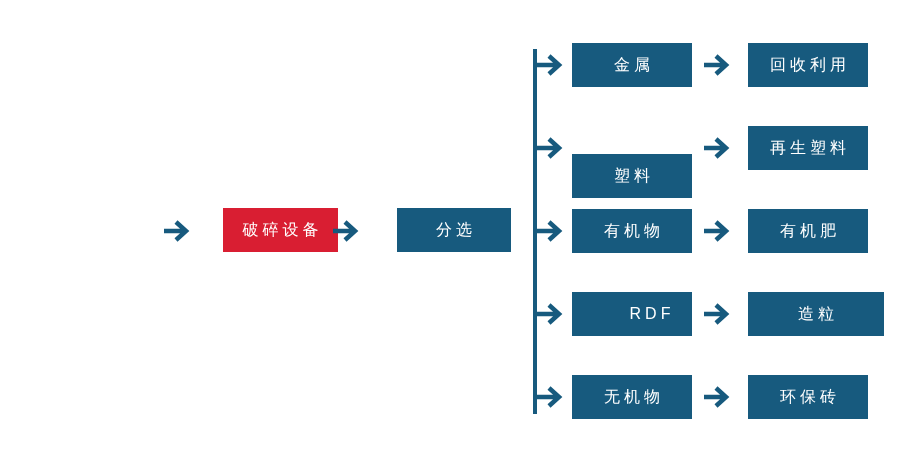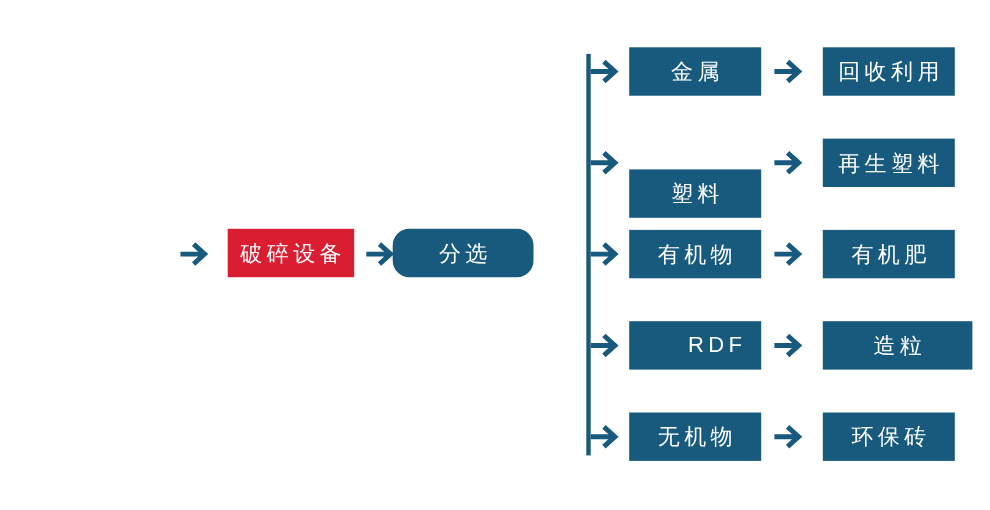--- a/index.html
+++ b/index.html
@@ -16,29 +16,30 @@
     overflow: hidden;
   }
   .node {
     position: absolute;
     height: 44px;
     background: var(--blue, #175A7E);
     color: var(--text, #ffffff);
     display: flex;
     align-items: center;
     justify-content: center;
-    font-size: 20px;
+    font-size: 16px;
     font-weight: 500;
     letter-spacing: 4px;
     padding-left: 4px;           
     box-sizing: border-box;
     white-space: nowrap;
   }
   .node--red {
     background: var(--red, #D91E32);
+    margin-left: 16px;
   }
   .arrow {
     position: absolute;
     color: var(--blue, #175A7E);
   }
   .vline {
     position: absolute;
     background: var(--blue, #175A7E);
   }
 </style>
@@ -51,21 +52,21 @@
   <svg class="arrow" style="left:163px; top:219px;" width="32" height="24" viewBox="0 0 32 24">
     <path d="M1 12 H21 M13 3 L23 12 L13 21" stroke="currentColor" stroke-width="4.5" fill="none"></path>
   </svg>
 
   <div class="node node--red" style="left:207px; top:208px; width:115px;">破碎设备</div>
 
   <svg class="arrow" style="left:332px; top:219px;" width="32" height="24" viewBox="0 0 32 24">
     <path d="M1 12 H21 M13 3 L23 12 L13 21" stroke="currentColor" stroke-width="4.5" fill="none"></path>
   </svg>
 
-  <div class="node" style="left:357px; top:208px; width:128px;border-radius:15px;">分选</div>
+  <div class="node" style="left:397px; top:208px; width:114px;">分选</div>
 
   <div class="vline" style="left:533px; top:49px; width:4px; height:365px;"></div>
 
   <svg class="arrow" style="left:536px; top:53px;" width="32" height="24" viewBox="0 0 32 24">
     <path d="M1 12 H21 M13 3 L23 12 L13 21" stroke="currentColor" stroke-width="4.5" fill="none"></path>
   </svg>
   <div class="node" style="left:572px; top:43px; width:120px;">金属</div>
   <svg class="arrow" style="left:703px; top:53px;" width="32" height="24" viewBox="0 0 32 24">
     <path d="M1 12 H21 M13 3 L23 12 L13 21" stroke="currentColor" stroke-width="4.5" fill="none"></path>
   </svg>

